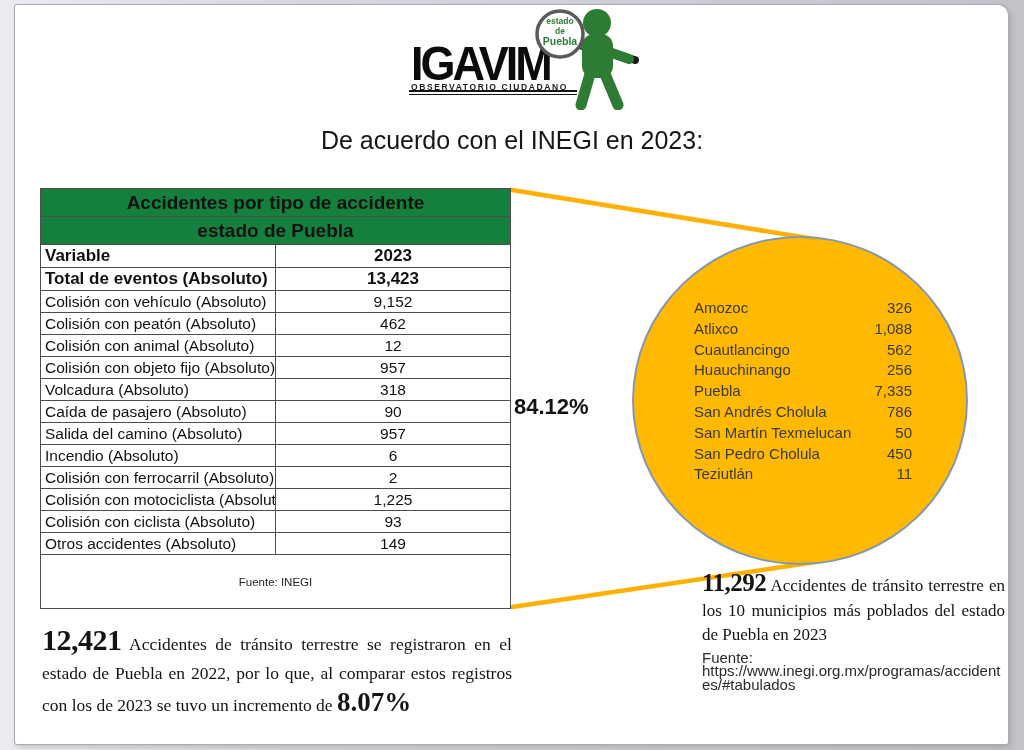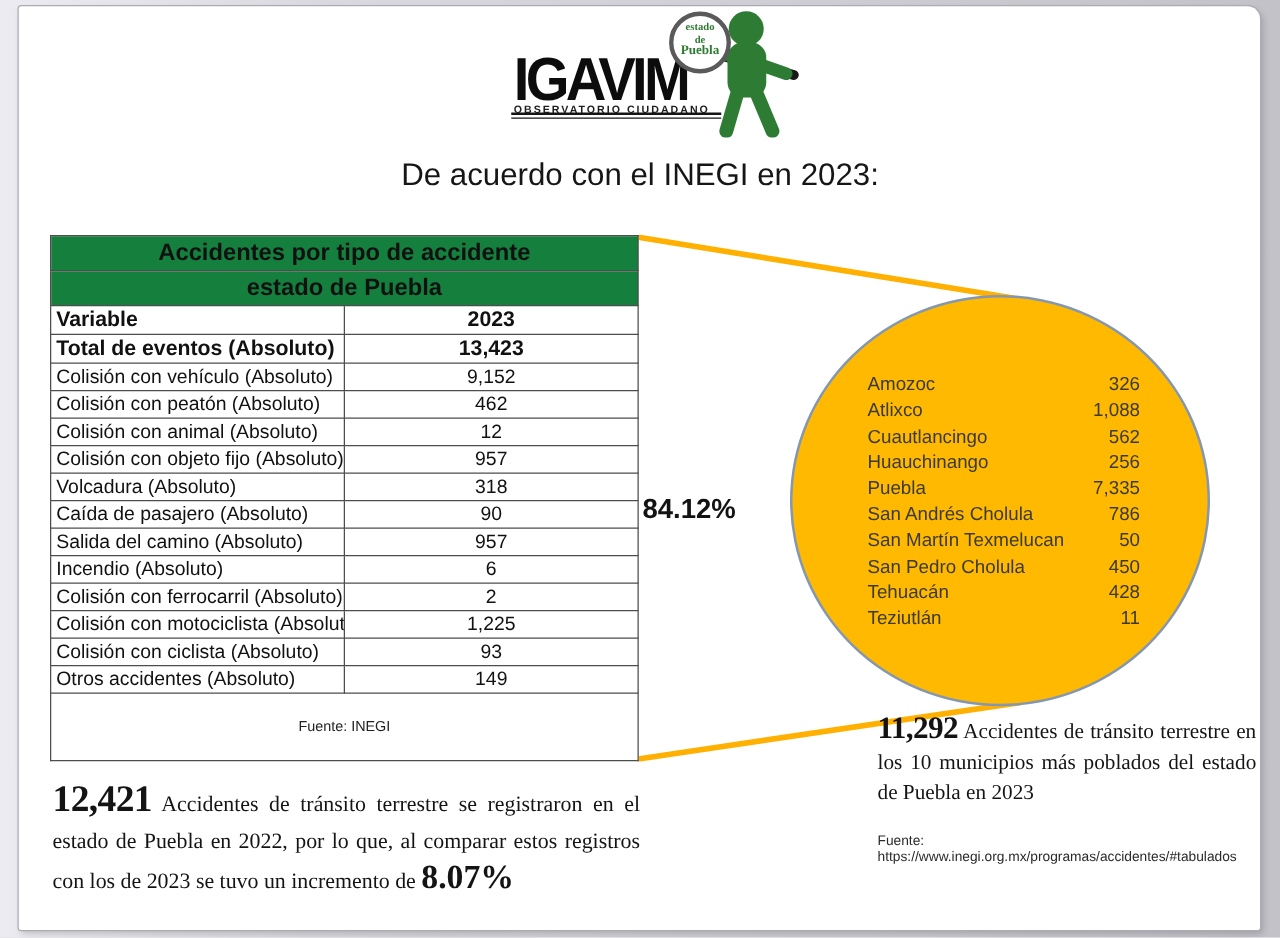--- a/index.html
+++ b/index.html
@@ -37,21 +37,21 @@
   }
   .logo-sub {
     position: absolute; left: 16px; top: 76px; width: 166px;
     font-size: 8.5px; letter-spacing: 1.6px; color: #1d1d1d; font-weight: bold;
     text-align: left; white-space: nowrap;
   }
   .logo-figure { position: absolute; left: 128px; top: 0; width: 122px; height: 104px; }
   .lens-text {
     position: absolute; left: 141px; top: 10px; width: 48px;
     text-align: center; color: #2e7b33;
-    font-family: Liberation Serif, serif;
+    font-family: Liberation Sans, sans-serif;
     font-size: 8.5px; line-height: 10px; font-weight: bold;
   }
   .lens-text .puebla { font-size: 10.5px; }
 
   
   .main-title {
     position: absolute; left: 0; top: 126px; width: 1024px;
     text-align: center; font-size: 25px; color: #161616;
     font-family: "Liberation Sans", sans-serif;
   }
@@ -118,22 +118,22 @@
   
   .bottom-right {
     position: absolute; left: 702px; top: 571px; width: 303px;
     font-family: "Liberation Serif", serif;
     font-size: 17px; line-height: 24.5px; color: #141414;
     text-align: justify;
   }
   .bottom-right .bignum { font-size: 25px; font-weight: bold; letter-spacing: -0.5px; }
   .bottom-right .source {
     font-family: "Liberation Sans", sans-serif;
-    font-size: 11px; line-height: 13.5px; color: #2a2a2a;
-    text-align: left; margin-top: 20px; word-break: break-all;
+    font-size: 15px; line-height: 13.5px; color: #2a2a2a;
+    text-align: left; margin-top: 3px; word-break: break-all;
   }
 </style>
 </head>
 <body>
 
 <div id="canvas">
   <div class="page"></div>
 
   <svg class="connectors" width="1024" height="750">
     <line x1="512" y1="190" x2="814" y2="239" stroke="#FFB000" stroke-width="4.5" stroke-linecap="round"></line>
@@ -266,24 +266,20 @@
         </div>
       <div class="muni-row">
           <span class="m-name">San Martín Texmelucan</span>
           <span class="m-val">50</span>
         </div>
       <div class="muni-row">
           <span class="m-name">San Pedro Cholula</span>
           <span class="m-val">450</span>
         </div>
       <div class="muni-row">
-          <span class="m-name">Tehuacán</span>
-          <span class="m-val">428</span>
-        </div>
-      <div class="muni-row">
           <span class="m-name">Teziutlán</span>
           <span class="m-val">11</span>
         </div>
     </div>
   </div>
 
   <div class="bottom-left">
     <span class="bignum">12,421</span>
     <span>Accidentes de tránsito terrestre se registraron en el estado de Puebla en 2022, por lo que, al comparar estos registros con los de 2023 se tuvo un incremento de</span>
     <span class="bigpct">8.07%</span>

